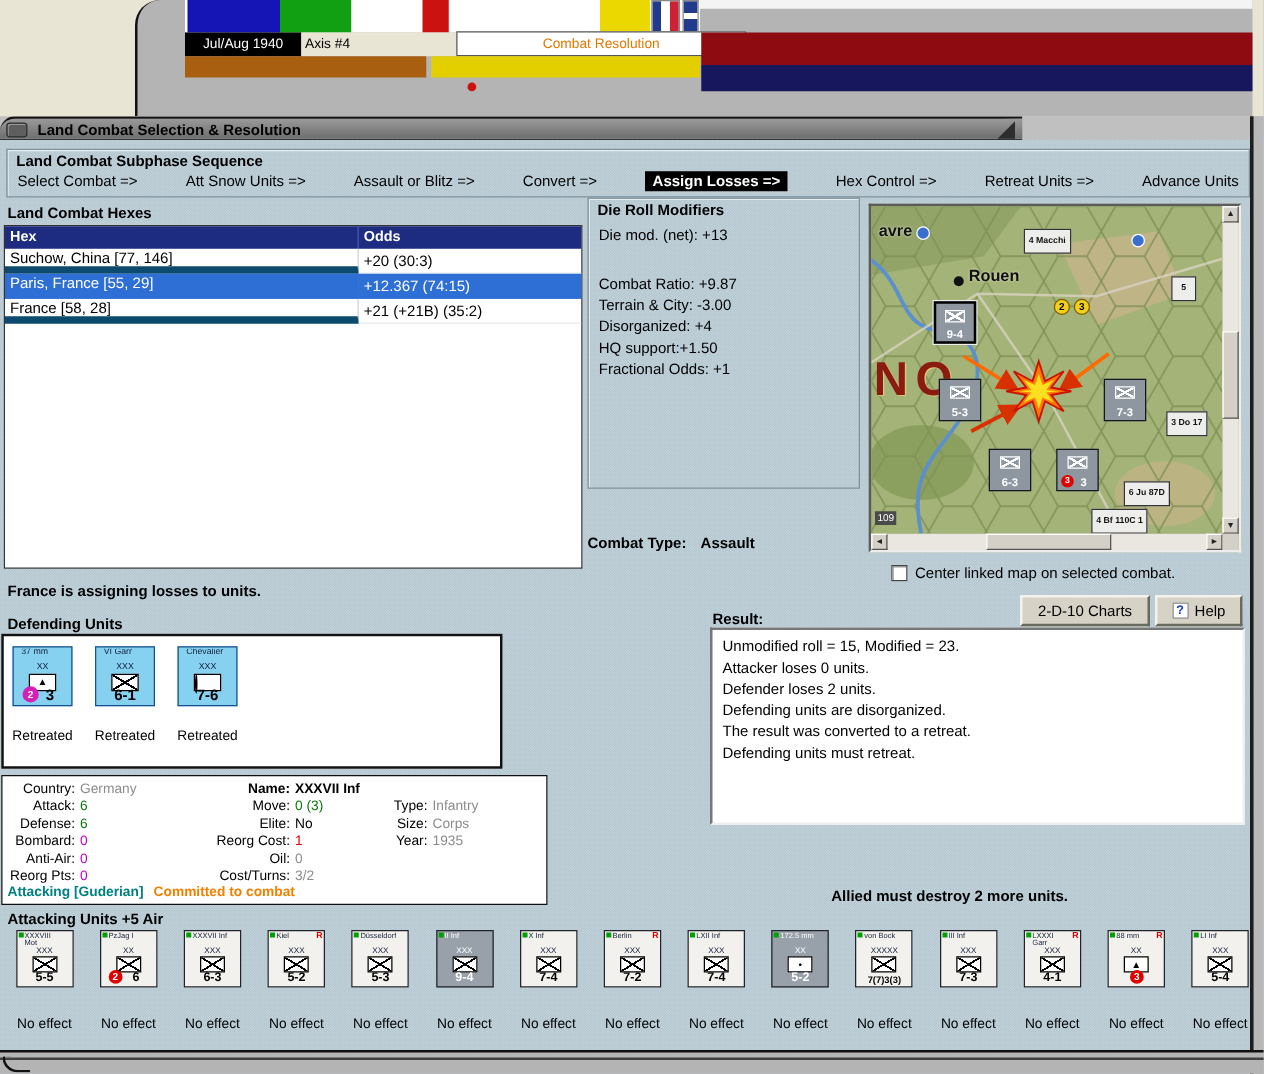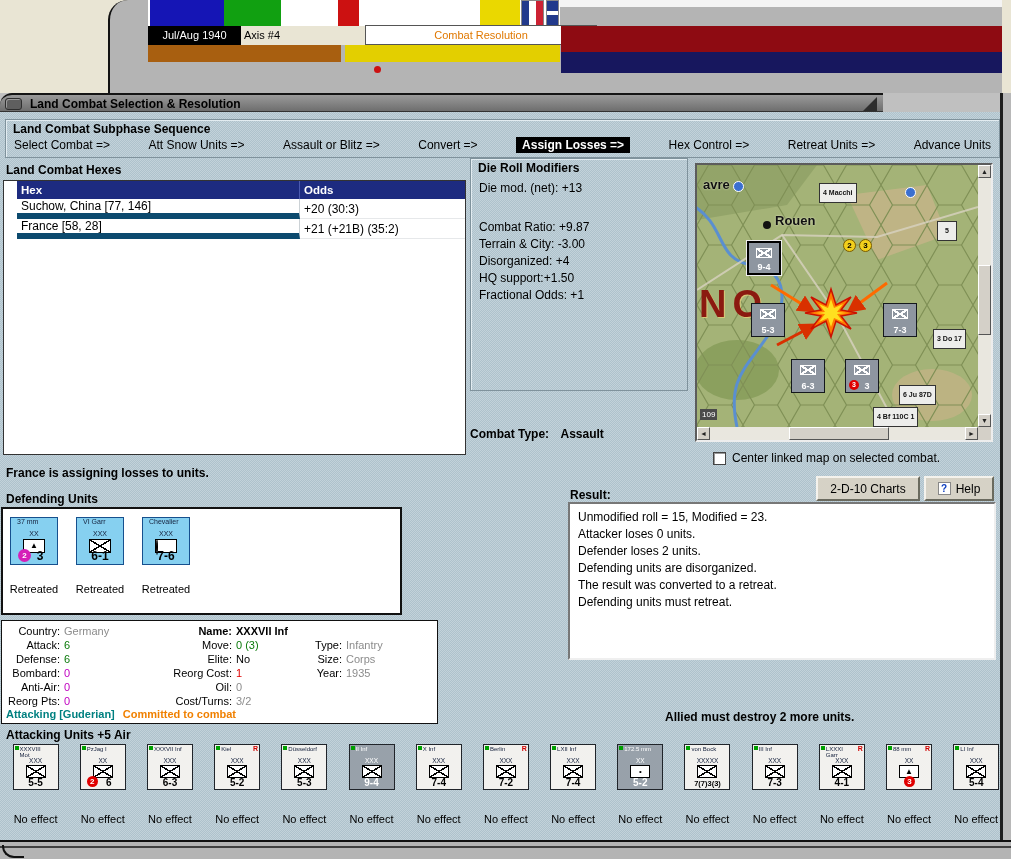--- a/index.html
+++ b/index.html
@@ -8,21 +8,21 @@
   .abs{position:absolute;}
   .b{font-weight:bold;}
   
   .stipple{background-color:#c3d2da;background-image:
     linear-gradient(45deg,#aec2cc 25%,transparent 25%,transparent 75%,#aec2cc 75%),
     linear-gradient(45deg,#aec2cc 25%,transparent 25%,transparent 75%,#aec2cc 75%);
     background-position:0 0,1px 1px;background-size:2px 2px;}
   .gbox{border:1px solid #7f929c;box-shadow:inset 1px 1px 0 #e2ecf1;}
   .gtitle{position:absolute;left:7px;top:2px;font-weight:bold;font-size:12px;white-space:nowrap;}
   
-  .whitebox{background:#fff;padding-left:13px;}
+  .whitebox{background:#fff;}
   .sunken{border:2px solid;border-color:#777 #efefef #efefef #777;}
   
   .hhead{display:flex;height:18px;background:#1d2b80;color:#fff;font-weight:bold;font-size:11.5px;}
   .hhead .c1{width:283px;padding-left:4px;border-right:1px solid #4b5ab0;line-height:18px;}
   .hhead .c2{flex:1;padding-left:4px;line-height:18px;}
   .hrow{display:flex;height:20px;font-size:12px;}
   .hrow .c1{width:283px;padding-left:4px;border-right:1px solid #ccd2d6;border-bottom:6px solid #0c4a6e;display:flex;align-items:center;}
   .hrow .c2{flex:1;padding-left:4px;border-bottom:1px solid #e6e8ea;display:flex;align-items:center;}
   .hrow.sel .c1,.hrow.sel .c2{background:#2e6fd6;color:#fff;border-color:#2e6fd6;}
   
@@ -92,21 +92,21 @@
 <div class="abs" style="left:148px;top:26px;width:93px;height:19px;background:#000;color:#fff;font-size:11px;line-height:19px;text-align:center;">Jul/Aug 1940</div>
 <div class="abs" style="left:241px;top:26px;width:124px;height:19px;background:#e9e5d4;"></div>
 <div class="abs" style="left:244px;top:26px;height:19px;font-size:11px;line-height:19px;">Axis #4</div>
 <div class="abs" style="left:365px;top:25px;width:232px;height:20px;background:#fff;border:1px solid #555;color:#e07800;font-size:11px;line-height:18px;text-align:center;">Combat Resolution</div>
 <div class="abs" style="left:148px;top:45px;width:193px;height:17px;background:#a85f10;"></div>
 <div class="abs" style="left:345px;top:45px;width:215px;height:17px;background:#e3cf00;"></div>
 <div class="abs" style="left:561px;top:26px;width:441px;height:26px;background:#8e0b12;"></div>
 <div class="abs" style="left:561px;top:52px;width:441px;height:21px;background:#17175e;"></div>
 <div class="abs" style="left:374px;top:66px;width:7px;height:7px;border-radius:50%;background:#cc1111;"></div>
 
-<div class="abs" style="left:0;top:93px;width:883px;height:19px;background:linear-gradient(#9a9a9a,#6e6e6e);border-top:2px solid #141414;border-bottom:1px solid #333;border-top-left-radius:12px;">
+<div class="abs" style="left:0;top:93px;width:818px;height:19px;background:linear-gradient(#9a9a9a,#6e6e6e);border-top:2px solid #141414;border-bottom:1px solid #333;border-top-left-radius:12px;">
   <span class="abs" style="left:5px;top:3px;width:17px;height:12px;background:#5f5f5f;border:1px solid #2e2e2e;border-radius:3px;box-shadow:inset 1px 1px 0 #9a9a9a;"></span>
   <span class="abs b" style="left:30px;top:1px;line-height:17px;font-size:12px;">Land Combat Selection &amp; Resolution</span>
   <span class="abs" style="right:6px;top:2px;width:0;height:0;border-left:14px solid transparent;border-bottom:14px solid #2d2d2d;"></span>
 </div>
 <div class="abs stipple" style="left:0;top:112px;width:1011px;height:728px;"></div>
 
 <div class="abs gbox" style="left:5px;top:119px;width:995px;height:39px;">
   <div class="gtitle">Land Combat Subphase Sequence</div>
   <div class="steps">
     <span class="step">Select Combat =&gt;</span>
@@ -122,20 +122,24 @@
 
 <div class="abs b" style="left:6px;top:163px;">Land Combat Hexes</div>
 <div class="abs whitebox" style="left:3px;top:180px;width:463px;height:275px;border:1px solid #333;">
   <div class="hhead">
     <span class="c1">Hex</span>
     <span class="c2">Odds</span>
   </div>
   <div class="hrow">
     <span class="c1">Suchow, China [77, 146]</span>
     <span class="c2">+20 (30:3)</span>
+  </div>
+  <div class="hrow sel">
+    <span class="c1">Paris, France [55, 29]</span>
+    <span class="c2">+12.367 (74:15)</span>
   </div>
   <div class="hrow">
     <span class="c1">France [58, 28]</span>
     <span class="c2">+21 (+21B) (35:2)</span>
   </div>
 </div>
 
 <div class="abs gbox" style="left:470px;top:158px;width:218px;height:233px;">
   <div class="gtitle">Die Roll Modifiers</div>
   <div class="abs" style="left:8px;top:22px;">Die mod. (net): +13</div>

